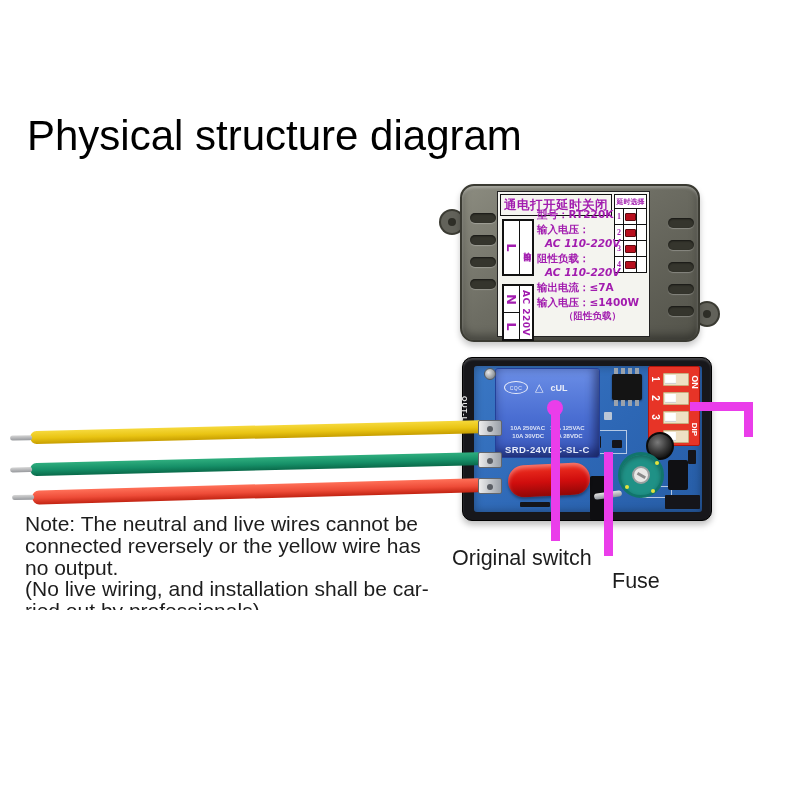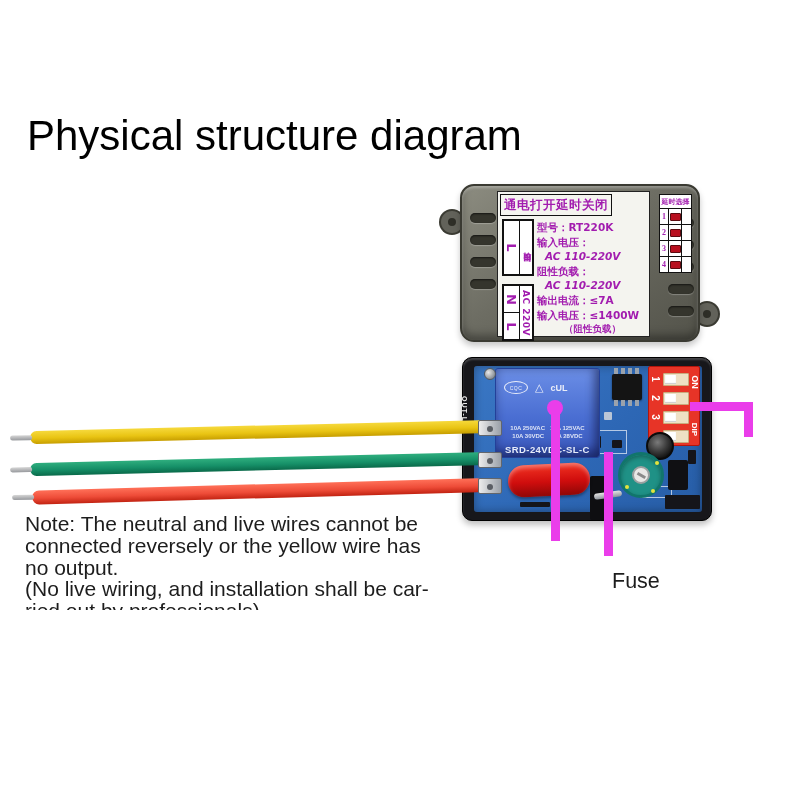--- a/index.html
+++ b/index.html
@@ -22,21 +22,21 @@
         background:linear-gradient(145deg,#8c8c80 0%,#6d6d63 45%,#53534a 100%);
         border:2px solid #3a3a32;box-sizing:border-box;
         box-shadow:inset 0 2px 3px rgba(255,255,255,.3), inset 0 -5px 8px rgba(0,0,0,.35), 0 4px 6px rgba(0,0,0,.22);}
   .vent{width:26px;height:10px;border-radius:5px;background:#35352d;
         box-shadow:0 1px 1px rgba(255,255,255,.25), inset 0 1px 2px rgba(0,0,0,.6);}
   #label{left:497px;top:191px;width:153px;height:146px;background:#f4f4ef;border:1px solid #222;
          box-sizing:border-box;font-family:"DejaVu Sans",sans-serif;color:#a21caf;}
   #label-header{left:2px;top:2px;width:112px;height:22px;border:1px solid #111;box-sizing:border-box;
          font-size:12.5px;font-weight:700;display:flex;align-items:center;justify-content:center;letter-spacing:.5px;}
   
-  #delay-table{left:116px;top:2px;width:33px;border:1px solid #111;box-sizing:border-box;background:#fff;margin-left:45px;}
+  #delay-table{left:116px;top:2px;width:33px;border:1px solid #111;box-sizing:border-box;background:#fff;}
   #delay-head{height:13px;border-bottom:1px solid #111;font-size:7px;font-weight:700;
          display:flex;align-items:center;justify-content:center;letter-spacing:0;}
   .delay-row{display:flex;height:15px;border-bottom:1px solid #111;}
   .delay-row:last-child{border-bottom:none;}
   .dcell-num{width:8px;border-right:1px solid #111;font:700 8px "Liberation Serif",serif;
          display:flex;align-items:center;justify-content:center;}
   .dcell-mark{width:12px;border-right:1px solid #111;display:flex;align-items:center;justify-content:center;}
   .dcell-empty{flex:1;}
   .red-block{width:9px;height:6px;background:#b80f1e;border:1px solid #5d0a10;border-radius:1px;}
   
@@ -45,21 +45,21 @@
   #tblock-pow{left:4px;top:92px;width:32px;height:57px;}
   .tcol-main{flex:1;display:flex;flex-direction:column;}
   .tcol-side{width:12px;border-left:1.5px solid #111;display:flex;align-items:center;justify-content:center;}
   .tcell{flex:1;display:flex;align-items:center;justify-content:center;}
   .tcell+.tcell{border-top:1.5px solid #111;}
   .rot90{display:inline-block;transform:rotate(90deg);}
   .term-letter{font-size:13px;font-weight:700;}
   .vert-cjk{writing-mode:vertical-rl;font-size:8px;font-weight:700;letter-spacing:1px;}
   .vert-ac{white-space:nowrap;transform:rotate(90deg);font-size:9px;font-weight:700;letter-spacing:.5px;}
   
-  #label-lines{left:39px;top:29px;width:112px;}
+  #label-lines{left:39px;top:16px;width:112px;}
   .lline{height:14.6px;font-size:10.5px;font-weight:700;white-space:nowrap;}
   .lline.indent{padding-left:8px;font-style:italic;}
   .lline.indent2{padding-left:27px;font-size:9.5px;}
 
   
   #pcb-case{left:462px;top:357px;width:250px;height:164px;border-radius:10px;background:#17171b;
         border:1px solid #000;box-sizing:border-box;
         box-shadow:inset 0 2px 2px rgba(255,255,255,.2), 0 4px 6px rgba(0,0,0,.25);}
   #pcb-board{left:474px;top:366px;width:228px;height:146px;border-radius:3px;
         background:linear-gradient(135deg,#3a77c4 0%,#2d67b5 55%,#275da6 100%);
@@ -324,20 +324,21 @@
   <div class="abs clamp" style="left:478px;top:420px;"></div>
   <div class="abs clamp" style="left:478px;top:452px;"></div>
   <div class="abs clamp" style="left:478px;top:478px;"></div>
 
   <div id="co-dot" class="abs mag"></div>
   <div id="co-line-original" class="abs mag"></div>
   <div id="co-line-fuse" class="abs mag"></div>
   <div id="co-line-dial-h" class="abs mag"></div>
   <div id="co-line-dial-v" class="abs mag"></div>
 
+  <div id="lbl-original" class="abs co-label">Original switch</div>
   <div id="lbl-fuse" class="abs co-label">Fuse</div>
 
   <div id="note" class="abs preline">Note: The neutral and live wires cannot be
 connected reversely or the yellow wire has
 no output.
 (No live wiring, and installation shall be car-
 ried out by professionals)
 Interface definition:
 Red wire: the input port is connected with
 220V live wire

